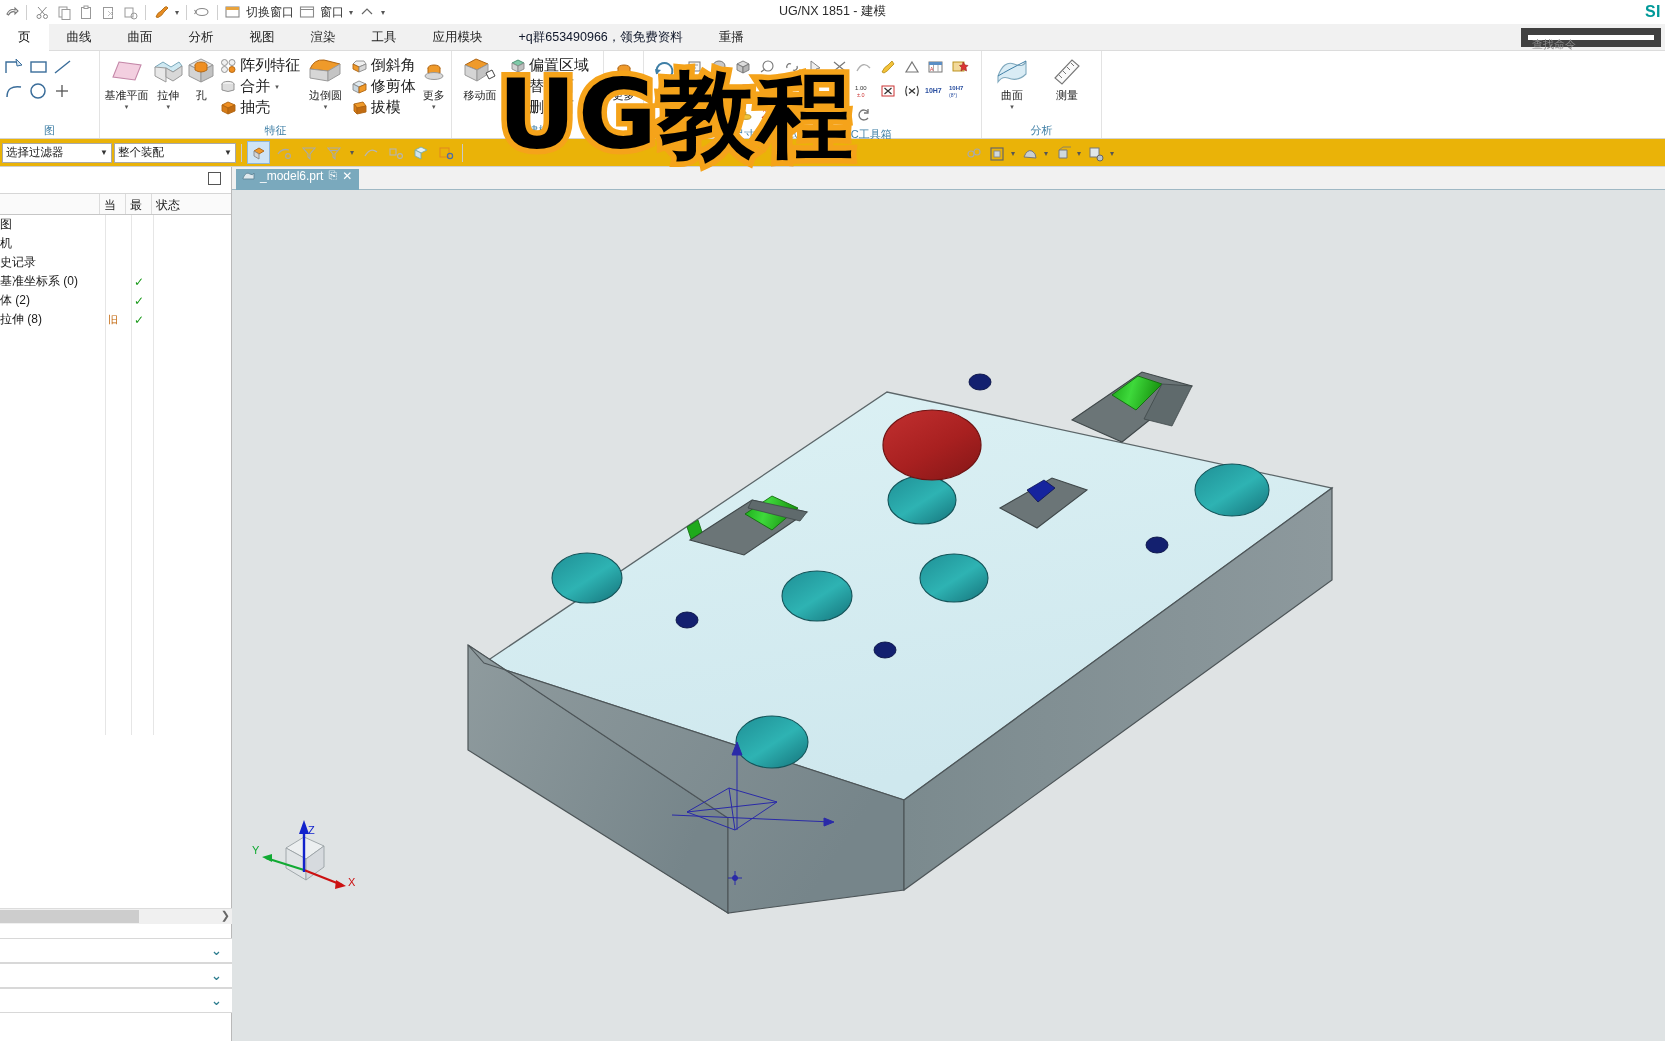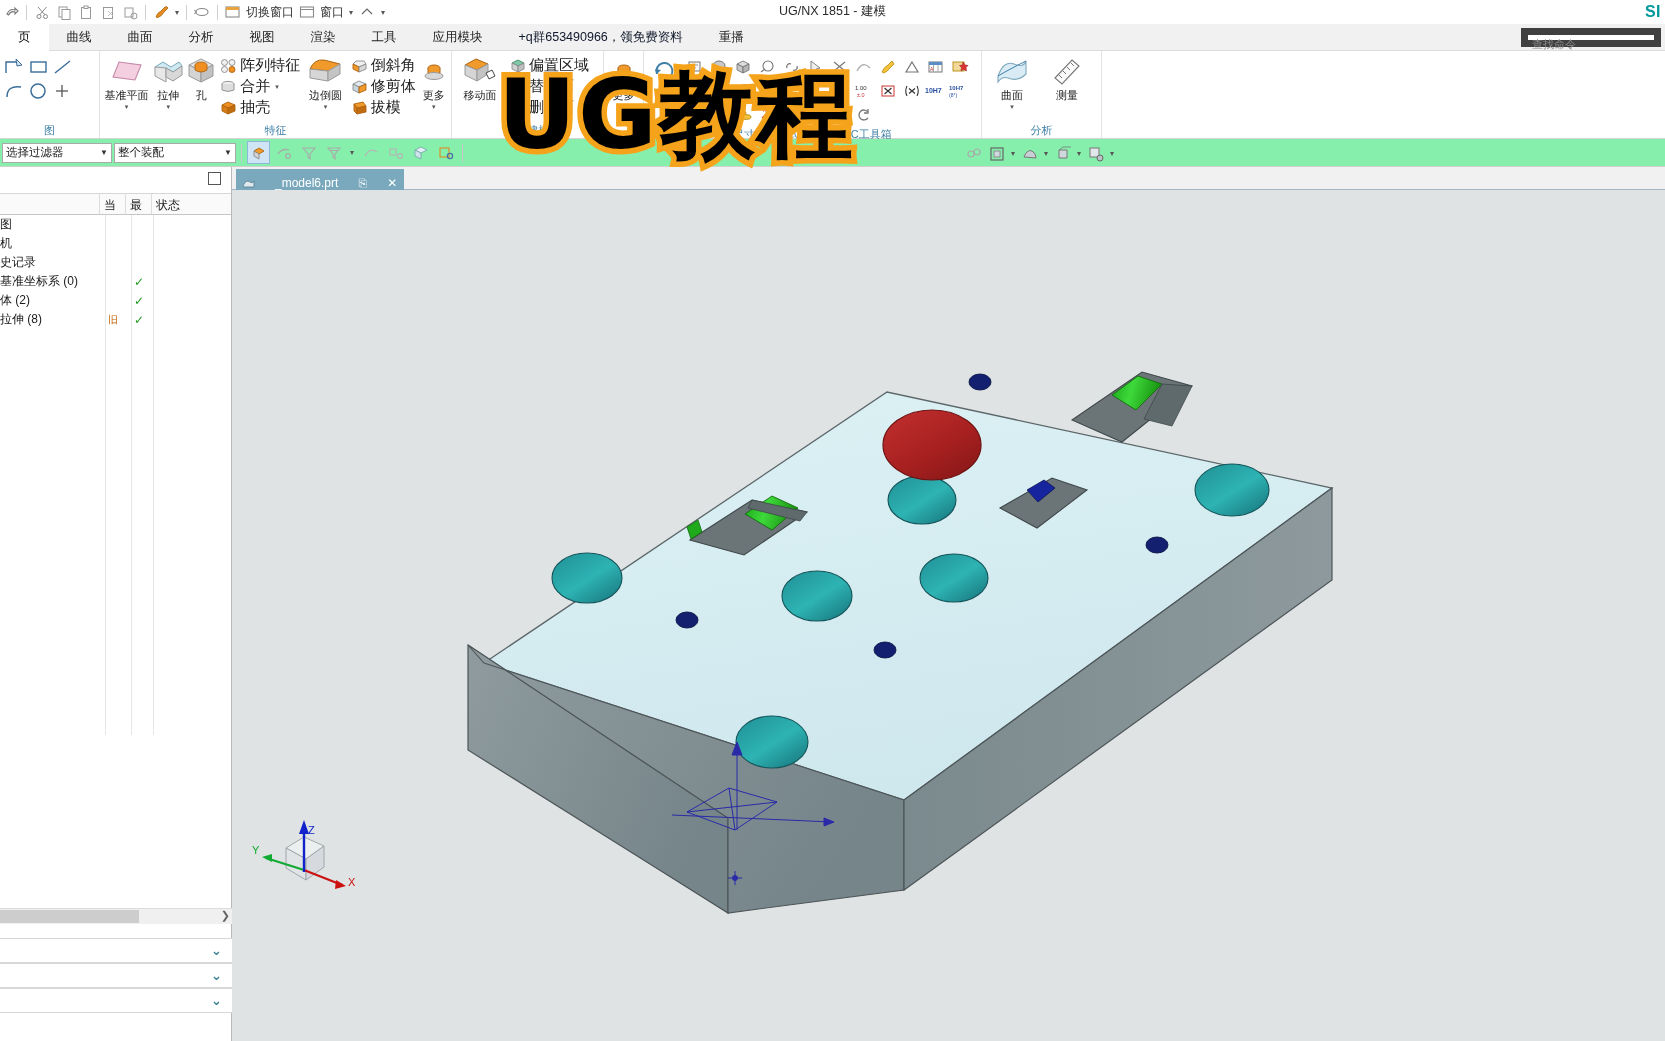--- a/index.html
+++ b/index.html
@@ -88,21 +88,21 @@
 
   .icogrid { display: flex; flex-wrap: wrap; align-content: flex-start; width: auto; padding-top: 2px; }
   .ico {
     width: 24px; height: 24px; display: flex; align-items: center; justify-content: center;
   }
   .ico svg, .bigbtn svg, .smallbtn svg { display: block; }
 
   
   .selbar {
     position: absolute; left: 0; top: 139px; width: 1665px; height: 28px;
-    background: #86efac; border-bottom: 1px solid #d0d0d0;
+    background: #eab308; border-bottom: 1px solid #d0d0d0;
     display: flex; align-items: center; padding-left: 2px; gap: 2px;
   }
   .combo {
     height: 20px; background: #ffffff; border: 1px solid #a9a9a9;
     display: flex; align-items: center; justify-content: space-between;
     padding: 0 3px; font-size: 11.5px; color: #1a1a1a;
   }
   .combo .cv { overflow: hidden; white-space: nowrap; }
   .combo .ca { font-size: 8px; color: #333; margin-left: 6px; }
   .selbar .ico { width: 23px; height: 23px; }
@@ -158,21 +158,21 @@
   }
 
   
   .tabstrip {
     position: absolute; left: 232px; top: 167px; width: 1433px; height: 23px;
     background: #f1f1f1; border-bottom: 1px solid #9fb8c4;
   }
   .doctab {
     position: absolute; left: 4px; top: 2px; height: 21px;
     background: #7aa9bd; color: #ffffff;
-    display: flex; align-items: flex-end; gap: 20px; padding: 0 7px 0 6px;
+    display: flex; align-items: flex-start; gap: 5px; padding: 0 7px 0 6px;
     font-size: 12px;
   }
   .doctab .tabico { width: 13px; height: 13px; }
   .doctab .x { font-size: 12px; font-weight: bold; }
   .doctab .mod { font-size: 11px; }
 
   
   .viewport {
     position: absolute; left: 232px; top: 190px; width: 1433px; height: 851px;
     background: #dfe3e4; overflow: hidden;

